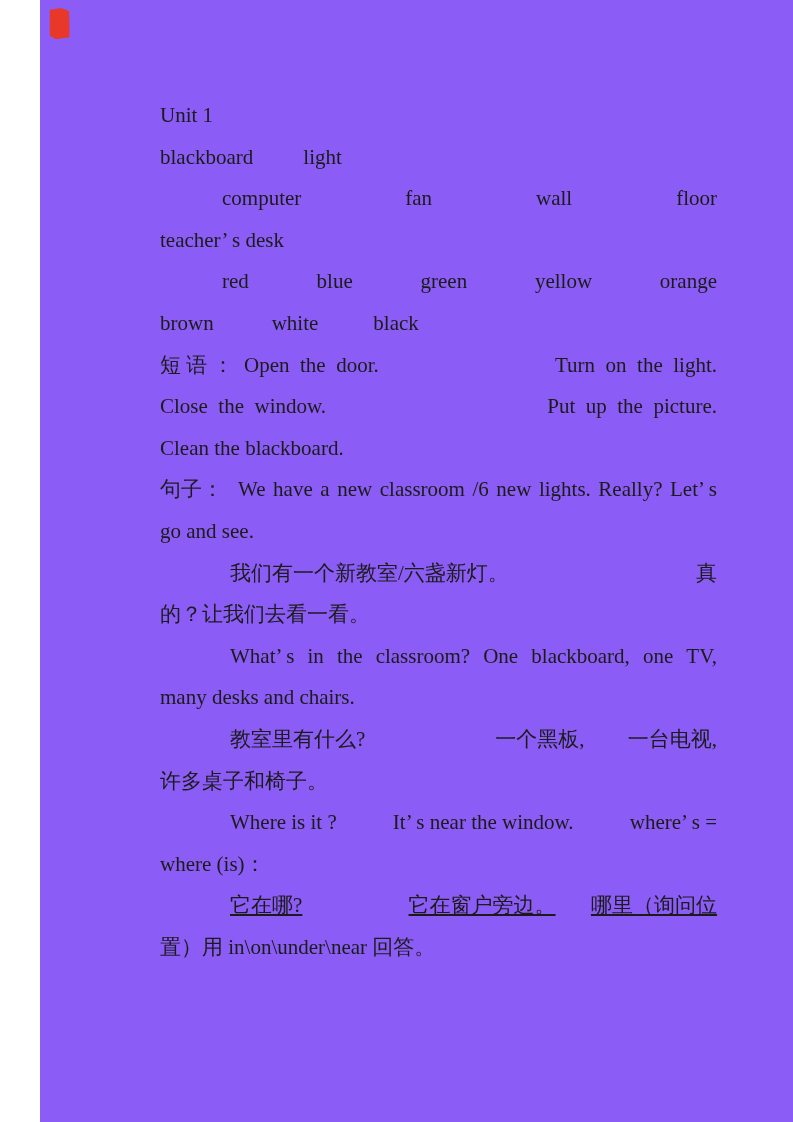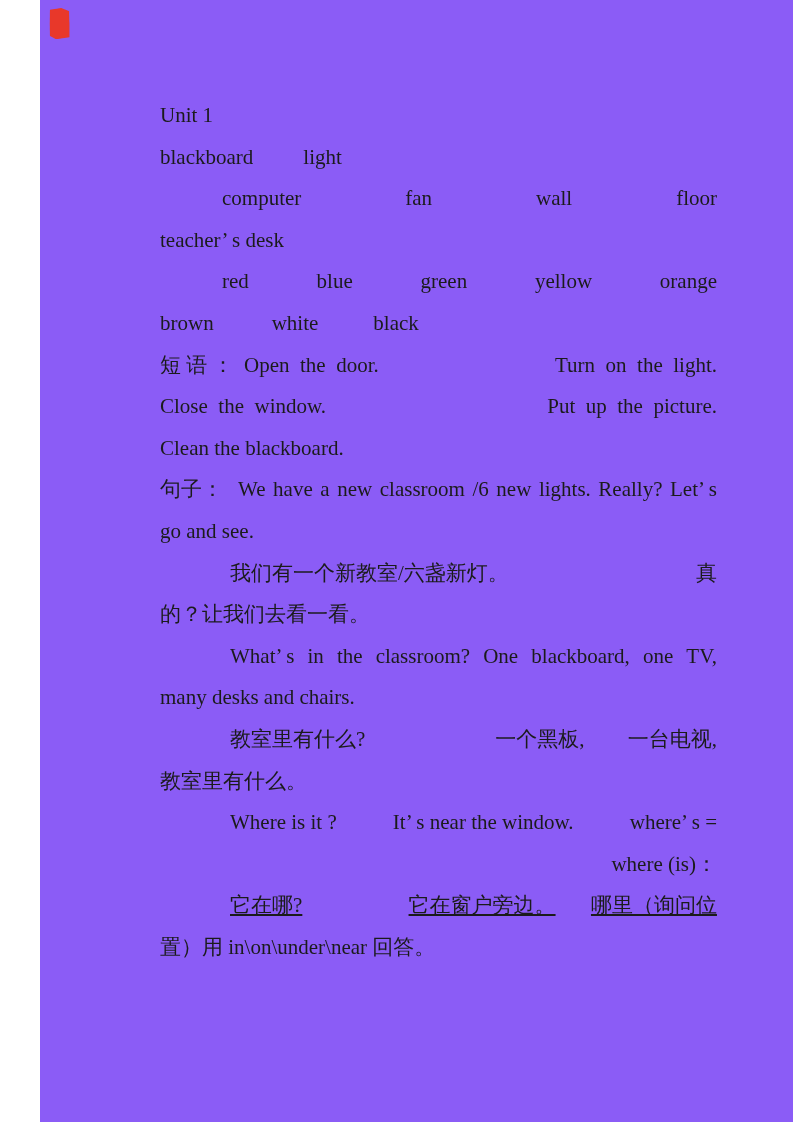--- a/index.html
+++ b/index.html
@@ -69,19 +69,19 @@
       <div class="line spread" style="color: rgb(27, 27, 27);"><span class="seg">短 语 ：  Open  the  door.</span><span class="seg">Turn  on  the  light.</span></div>
       <div class="line spread" style="color: rgb(27, 27, 27);"><span class="seg">Close  the  window.</span><span class="seg">Put  up  the  picture.</span></div>
       <div class="line left" style="color: rgb(27, 27, 27);"><span class="seg">Clean the blackboard.</span></div>
       <div class="line spread" style="color: rgb(27, 27, 27);"><span class="seg">句子：</span><span class="seg"></span><span class="seg">We</span><span class="seg">have</span><span class="seg">a</span><span class="seg">new</span><span class="seg">classroom</span><span class="seg">/6</span><span class="seg">new</span><span class="seg">lights.</span><span class="seg">Really?</span><span class="seg">Let’ s</span></div>
       <div class="line left" style="color: rgb(27, 27, 27);"><span class="seg">go and see.</span></div>
       <div class="line spread" style="color: rgb(27, 27, 27); padding-left: 70px;"><span class="seg">我们有一个新教室/六盏新灯。</span><span class="seg">真</span></div>
       <div class="line left" style="color: rgb(27, 27, 27);"><span class="seg">的？让我们去看一看。</span></div>
       <div class="line spread" style="color: rgb(27, 27, 27); padding-left: 70px;"><span class="seg">What’ s</span><span class="seg">in</span><span class="seg">the</span><span class="seg">classroom?</span><span class="seg">One</span><span class="seg">blackboard,</span><span class="seg">one</span><span class="seg">TV,</span></div>
       <div class="line left" style="color: rgb(27, 27, 27); text-align: right;"><span class="seg">many desks and chairs.</span></div>
       <div class="line spread" style="color: rgb(27, 27, 27); padding-left: 70px;"><span class="seg">教室里有什么?</span><span class="seg"></span><span class="seg"></span><span class="seg">一个黑板,</span><span class="seg">一台电视,</span></div>
-      <div class="line left" style="color: rgb(27, 27, 27);"><span class="seg">教室里有什么。</span></div>
+      <div class="line left" style="color: rgb(27, 27, 27);"><span class="seg">许多桌子和椅子。</span></div>
       <div class="line spread" style="color: rgb(27, 27, 27); padding-left: 70px;"><span class="seg">Where is it ?</span><span class="seg">It’ s near the window.</span><span class="seg">where’ s =</span></div>
-      <div class="line left" style="color: rgb(27, 27, 27); justify-content: flex-end;"><span class="seg">where (is)：</span></div>
+      <div class="line left" style="color: rgb(27, 27, 27);"><span class="seg">where (is)：</span></div>
       <div class="line spread" style="color: rgb(27, 27, 27); padding-left: 70px; text-decoration: underline;"><span class="seg">它在哪?</span><span class="seg"></span><span class="seg"></span><span class="seg">它在窗户旁边。</span><span class="seg">哪里（询问位</span></div>
       <div class="line left" style="color: rgb(27, 27, 27);"><span class="seg">置）用 in\on\under\near 回答。</span></div>
     </main>
 </div>
 
 </body></html>

